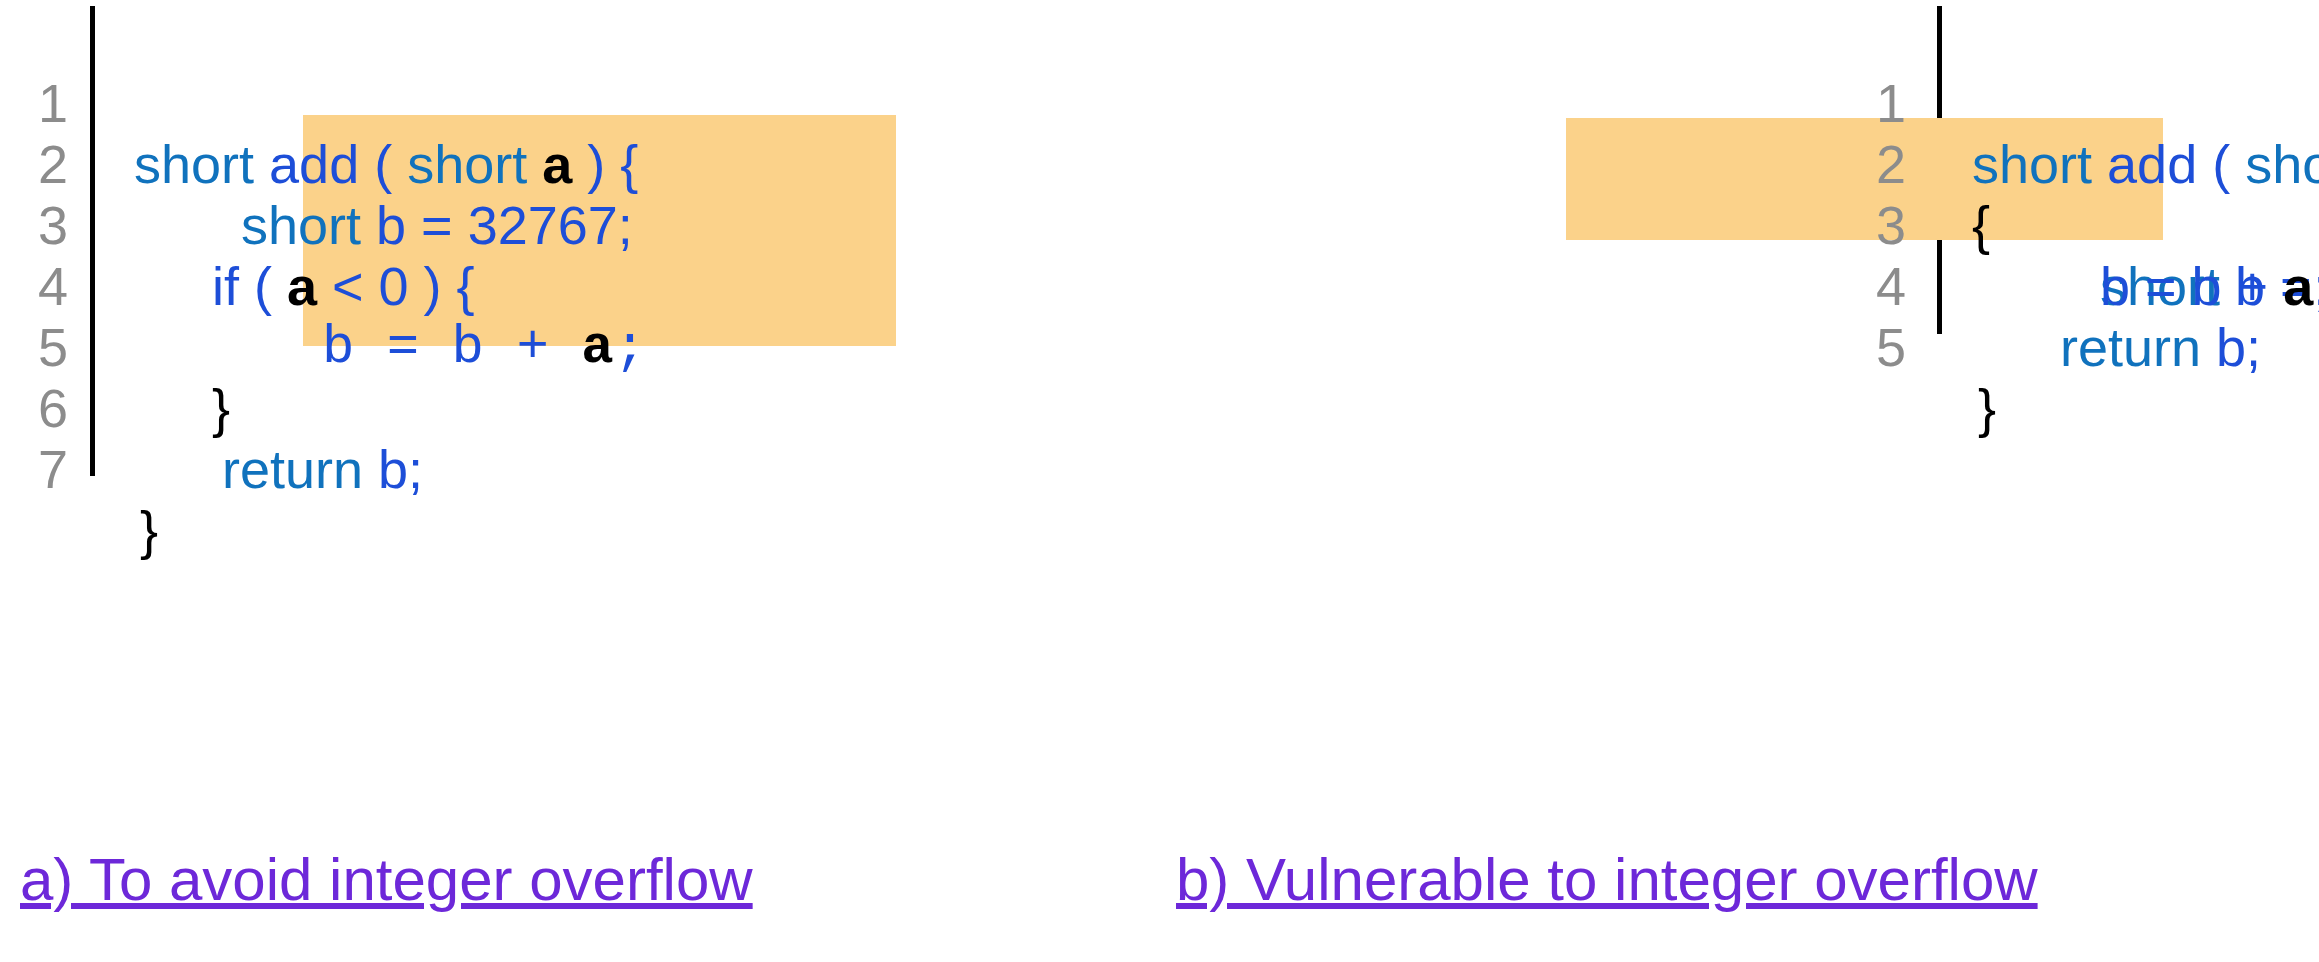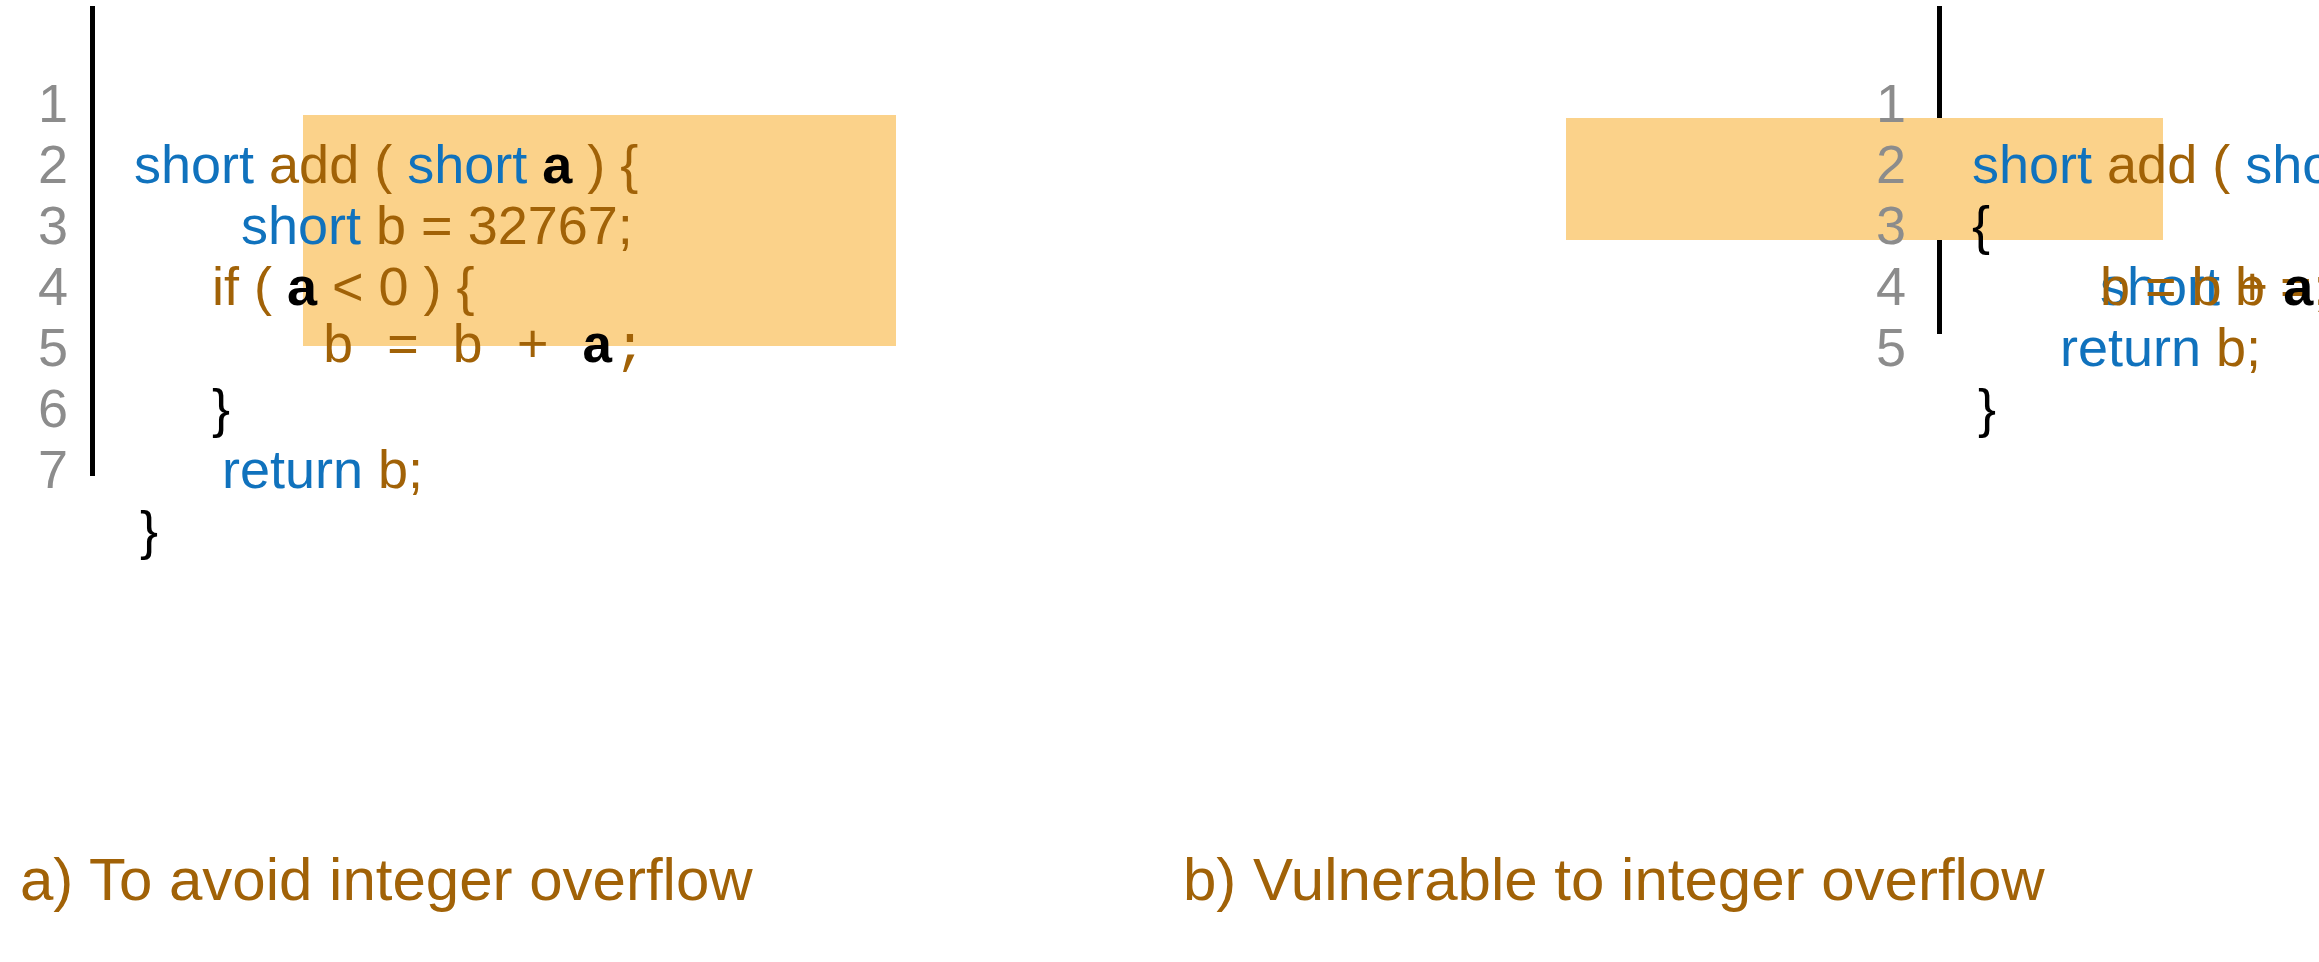--- a/index.html
+++ b/index.html
@@ -67,40 +67,41 @@
 
   .code-text {
     position: absolute;
     left: 112px;
     white-space: pre;
   }
   #panel-b .code-text { left: 112px; }
 
   .kw   { color: #1072bd; }
   .var  { font-weight: bold; color: #000000; }
-  .pun  { color: #a16207; }
+  .pun  { color: #1d4ed8; }
 
   
   .highlight {
     position: absolute;
     background: #fbd28a;
     z-index: 0;
   }
   #hl-a { left: 303px;  top: 115px; width: 593px; height: 231px; }
   #hl-b { left: 1566px; top: 118px; width: 597px; height: 122px; }
 
   .code-block, .caption { z-index: 2; }
 
   
   .caption {
     position: absolute;
     top: 845px;
     font-size: 60px;
-    color: #a16207;
+    color: #6d28d9;
     white-space: nowrap;
+    text-decoration: underline;
   }
   #cap-a { left: 20px; }
   #cap-b { left: 1180px; }
 </style>
 </head>
 <body style="background: rgb(255, 255, 255);">
 
 <div class="figure">
 
   <div class="panel" id="panel-a">
@@ -178,18 +179,18 @@
         <span class="code-text" style="left:200px;"><span class="kw" style="color: rgb(16, 114, 189);">return</span><span class="pun"> b;</span></span>
       </div>
 
       <div class="code-line">
         <span class="ln" style="color: rgb(140, 140, 140);">5</span>
         <span class="code-text" style="left:118px;">}</span>
       </div>
 
     </div>
 
-    <div class="caption" id="cap-b" style="left:23px;">b) Vulnerable to integer overflow</div>
+    <div class="caption" id="cap-b" style="left:16px;">b) Vulnerable to integer overflow</div>
   </div>
 
   <div class="highlight" id="hl-b" style="background: rgb(251, 210, 138);"></div>
 
 </div>
 
 </body></html>

